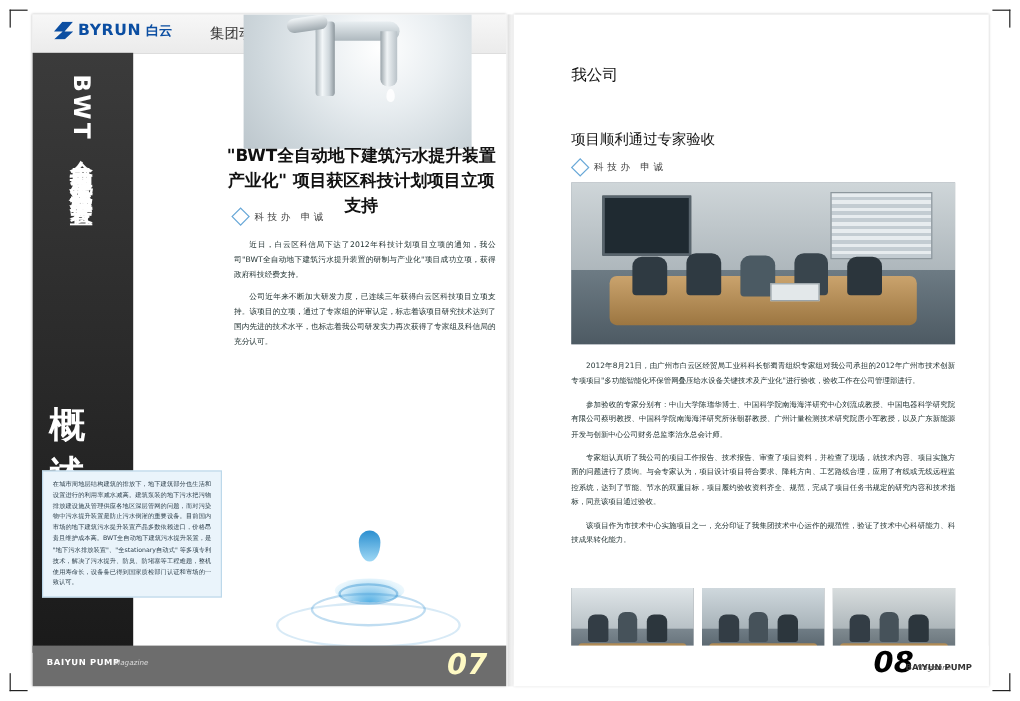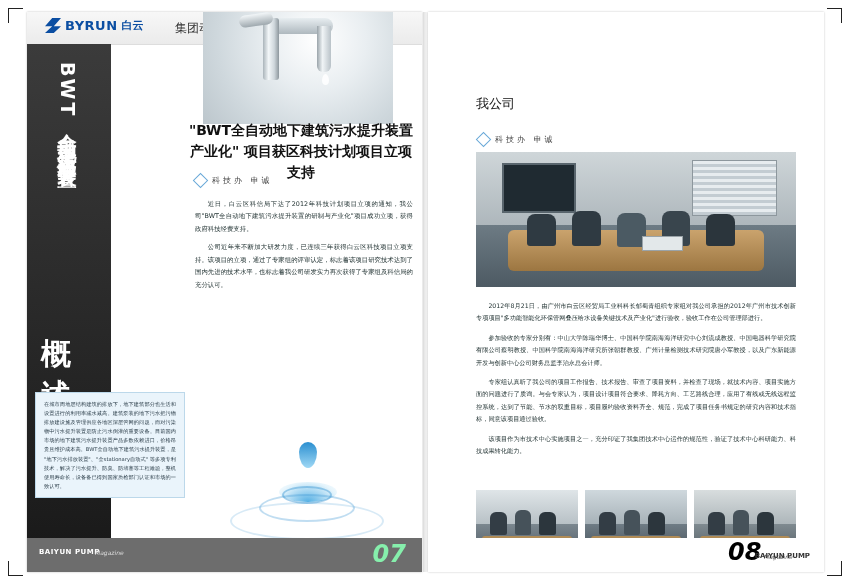--- a/index.html
+++ b/index.html
@@ -157,31 +157,31 @@
     position:absolute;left:0;bottom:0;width:100%;height:34px;
     background:#6d6d6d;
   }
   .lp-foot-brand{
     position:absolute;left:12px;top:10px;font-size:7px;color:#fff;font-weight:bold;letter-spacing:.5px;
   }
   .lp-foot-mag{
     position:absolute;left:68px;top:11px;font-size:6px;color:#ddd;font-style:italic;
   }
   .lp-pageno{
-    position:absolute;right:16px;top:2px;font-size:24px;color:#86efac;font-weight:bold;font-style:italic;
+    position:absolute;right:16px;top:2px;font-size:24px;color:#fef9c3;font-weight:bold;font-style:italic;
   }
 
   
   .right-page{
     position:absolute;left:428px;top:12px;width:396px;height:560px;
     background:#ffffff;overflow:hidden;
     box-shadow:0 0 2px rgba(0,0,0,.22);
   }
   .rp-title1{
-    position:absolute;left:48px;top:42px;font-size:13px;color:#111;font-weight:normal;margin-top:41px;
+    position:absolute;left:48px;top:42px;font-size:13px;color:#111;font-weight:normal;
   }
   .rp-title2{
     position:absolute;left:48px;top:70px;font-size:12.5px;color:#1a3f8f;font-style:italic;font-weight:bold;
   }
   .rp-title3{
     position:absolute;left:48px;top:96px;font-size:12px;color:#111;
   }
   .rp-byline{
     position:absolute;left:50px;top:122px;display:flex;align-items:center;gap:6px;font-size:8px;color:#444;
   }
@@ -306,20 +306,21 @@
       <span class="lp-foot-mag">Magazine</span>
       <span class="lp-pageno">07</span>
     </div>
   </div>
 
   <div class="gutter"></div>
 
   <div class="right-page">
 
     <div class="rp-title1">我公司</div>
+    <div class="rp-title3">项目顺利通过专家验收</div>
 
     <div class="rp-byline">
       <span class="byline-dia"></span>
       <span class="byline-txt">科技办  申诚</span>
     </div>
 
     <div class="rp-hero">
       <div class="room-wall"></div>
       <div class="room-floor"></div>
       <div class="screen-panel"></div>

